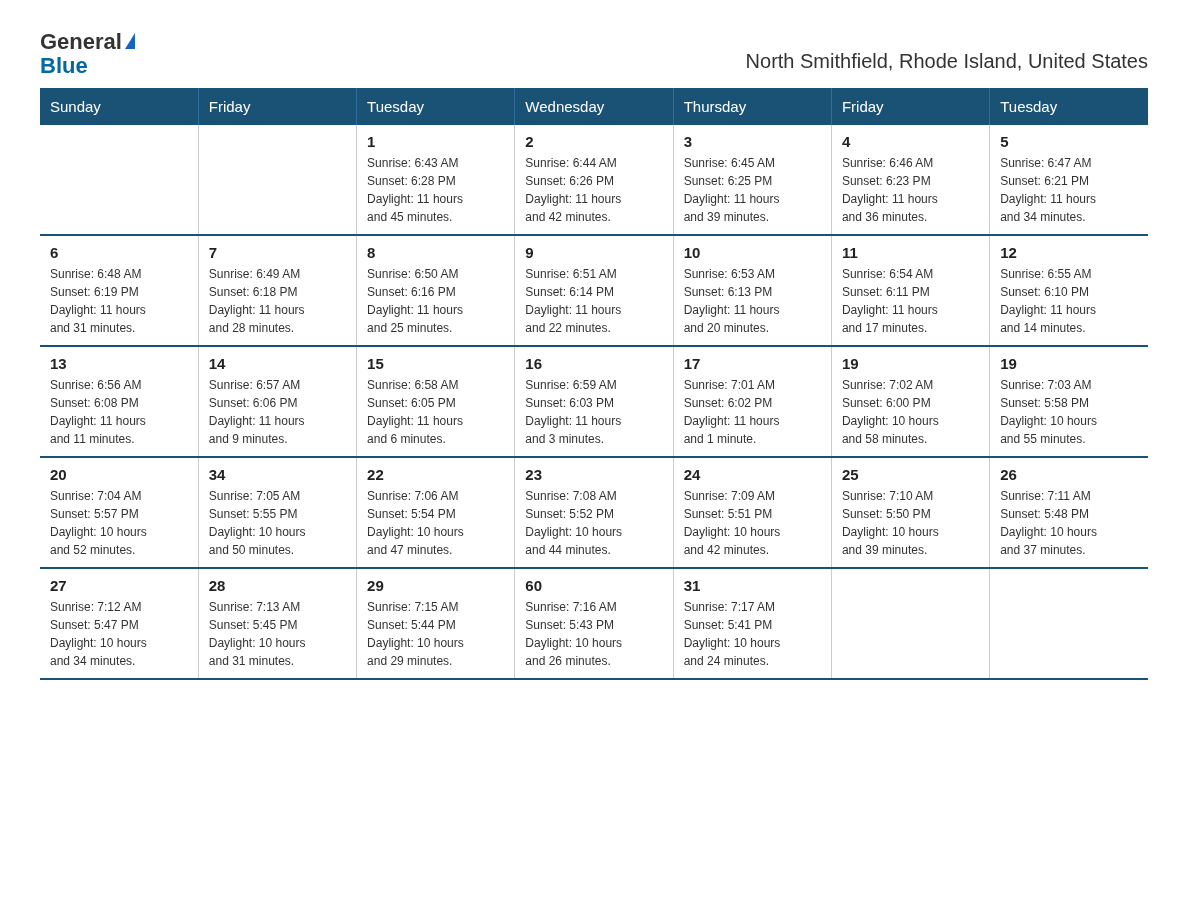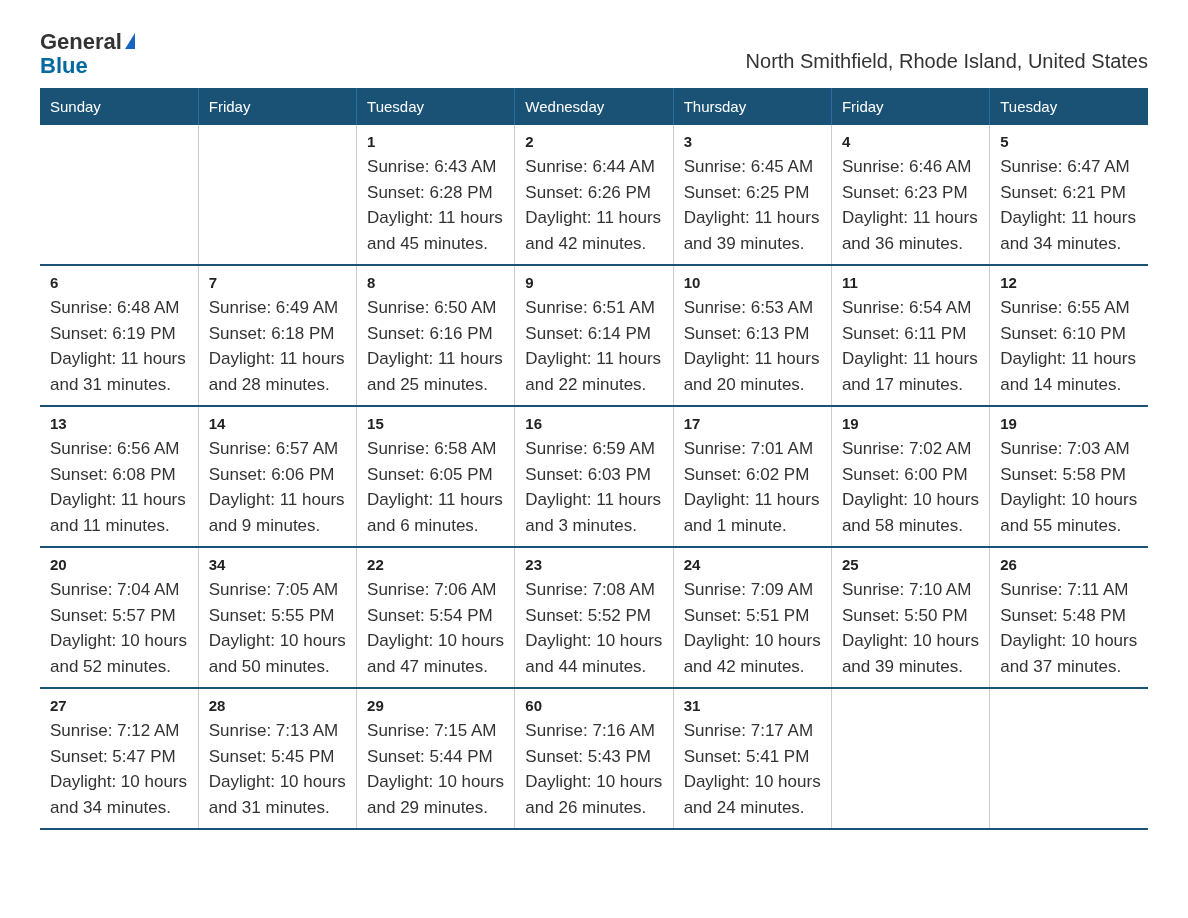--- a/index.html
+++ b/index.html
@@ -77,21 +77,21 @@
     .calendar tbody td:last-child {
       border-right: none;
     }
     .day-number {
       font-size: 15px;
       font-weight: bold;
       color: #222;
       margin-bottom: 4px;
     }
     .day-info {
-      font-size: 17px;
+      font-size: 12px;
       line-height: 1.5;
       color: #333;
     }
     .empty-cell {
       background: #fff;
     }
   </style>
 </head>
 <body>
 

